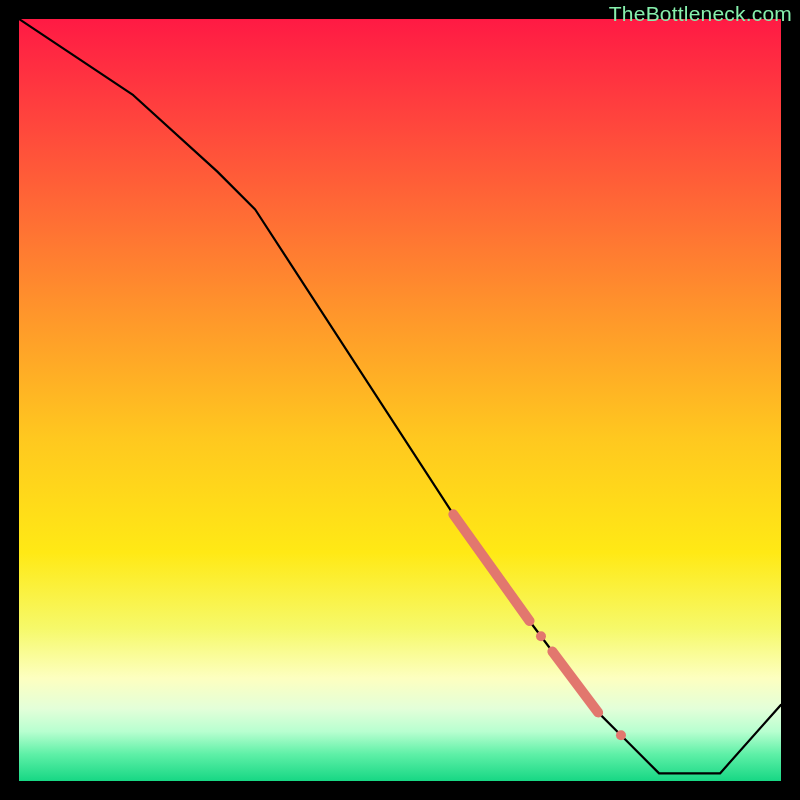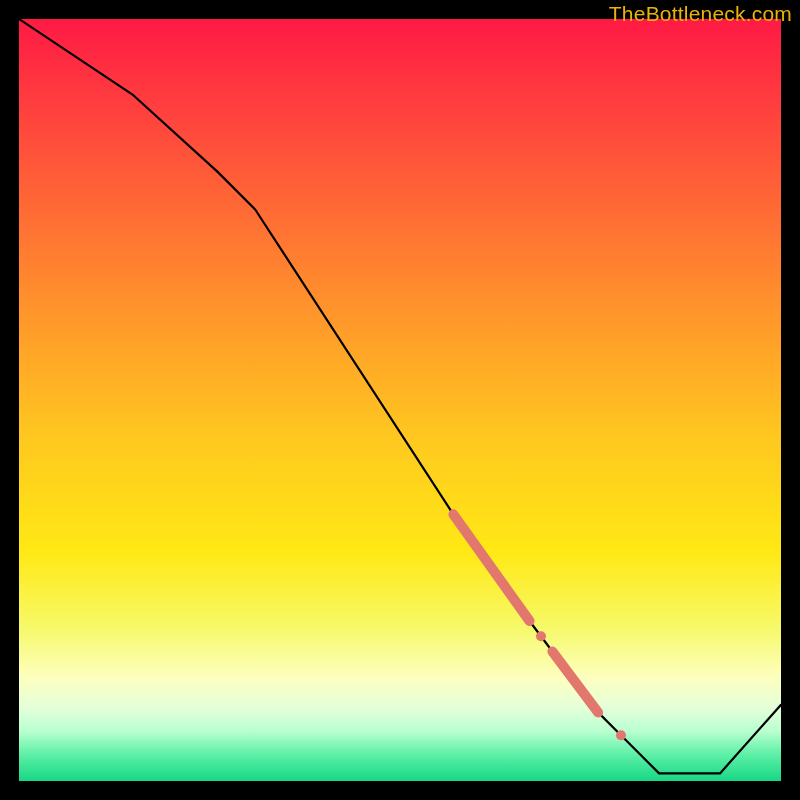--- a/index.html
+++ b/index.html
@@ -23,21 +23,21 @@
     box-sizing: border-box;
   }
   .plot-bg {
     width: 100%;
     height: 100%;
   }
   .watermark {
     position: absolute;
     top: 2px;
     right: 8px;
-    color: #eab308;
+    color: #86efac;
     font-size: 21px;
     letter-spacing: 0.2px;
     font-weight: 400;
     user-select: none;
   }
   svg { display: block; }
 </style>
 </head>
 <body>
 

